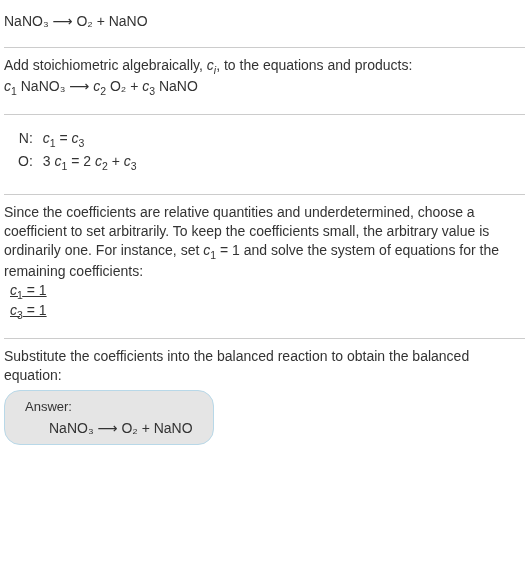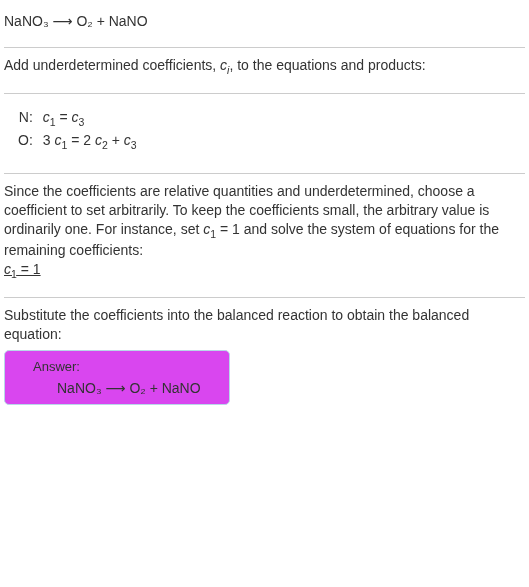--- a/index.html
+++ b/index.html
@@ -28,28 +28,28 @@
     }
     .equation-table td {
       padding: 1px 4px;
       vertical-align: top;
     }
     .label-cell {
       text-align: right;
       white-space: nowrap;
     }
     .coef-line {
-      margin: 1px 0;
+      margin: 1px 6px;
       text-decoration: underline;
     }
     .answer-box {
-      background: #d946ef;
+      background: #e5e5e5;
       border: 1px solid #b8d8e8;
-      border-radius: 5px;
-      padding: 8px 28px;
+      border-radius: 16px;
+      padding: 8px 20px;
       margin-top: 6px;
       display: inline-block;
       min-width: 210px;
     }
     .answer-label {
       font-size: 13px;
       margin-bottom: 6px;
     }
     .answer-equation {
       font-size: 14px;
@@ -70,21 +70,24 @@
 <body>
 
 <div class="section">
   <div class="text-line">NaNO₃ ⟶ O₂ + NaNO</div>
 </div>
 
 <hr>
 
 <div class="section">
   <div class="text-line">
-    <span>Add underdetermined coefficients, </span><span class="italic">c</span><sub class="italic">i</sub><span>, to the equations and products:</span>
+    <span>Add stoichiometric algebraically, </span><span class="italic">c</span><sub class="italic">i</sub><span>, to the equations and products:</span>
+  </div>
+  <div class="text-line">
+    <span class="italic">c</span><sub>1</sub><span> NaNO₃ ⟶ </span><span class="italic">c</span><sub>2</sub><span> O₂ + </span><span class="italic">c</span><sub>3</sub><span> NaNO</span>
   </div>
 </div>
 
 <hr>
 
 <div class="section">
   <table class="equation-table">
     <tbody>
         <tr>
       <td class="label-cell">N:</td>
@@ -104,20 +107,23 @@
 
 <hr>
 
 <div class="section">
   <div class="text-line">
     <span>Since the coefficients are relative quantities and underdetermined, choose a coefficient to set arbitrarily. To keep the coefficients small, the arbitrary value is ordinarily one. For instance, set </span><span class="italic">c</span><sub>1</sub><span> = 1 and solve the system of equations for the remaining coefficients:</span>
   </div>
   <div class="coef-line">
     <span class="italic">c</span><sub>1</sub><span> = 1</span>
   </div>
+  <div class="coef-line">
+    <span class="italic">c</span><sub>3</sub><span> = 1</span>
+  </div>
 </div>
 
 <hr>
 
 <div class="section">
   <div class="text-line">Substitute the coefficients into the balanced reaction to obtain the balanced equation:</div>
   <div class="answer-box">
     <div class="answer-label">Answer:</div>
     <div class="answer-equation">NaNO₃ ⟶ O₂ + NaNO</div>
   </div>

